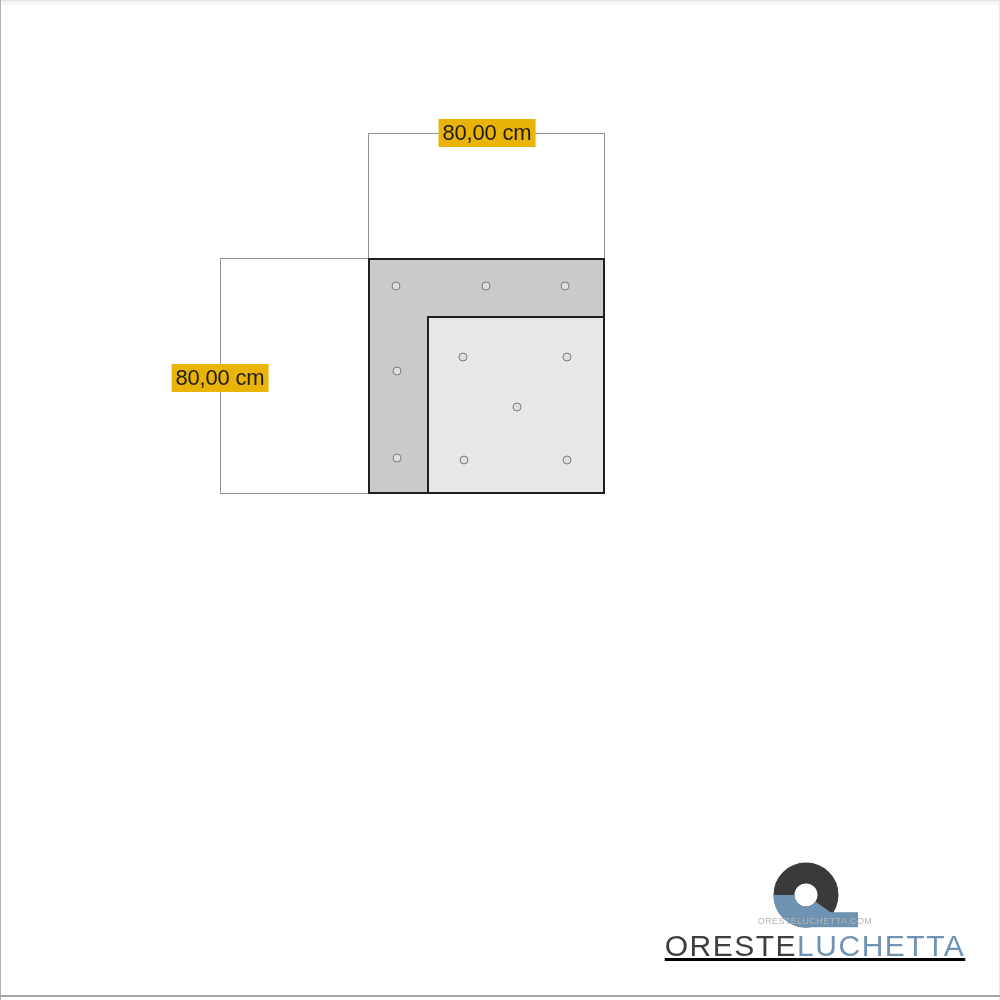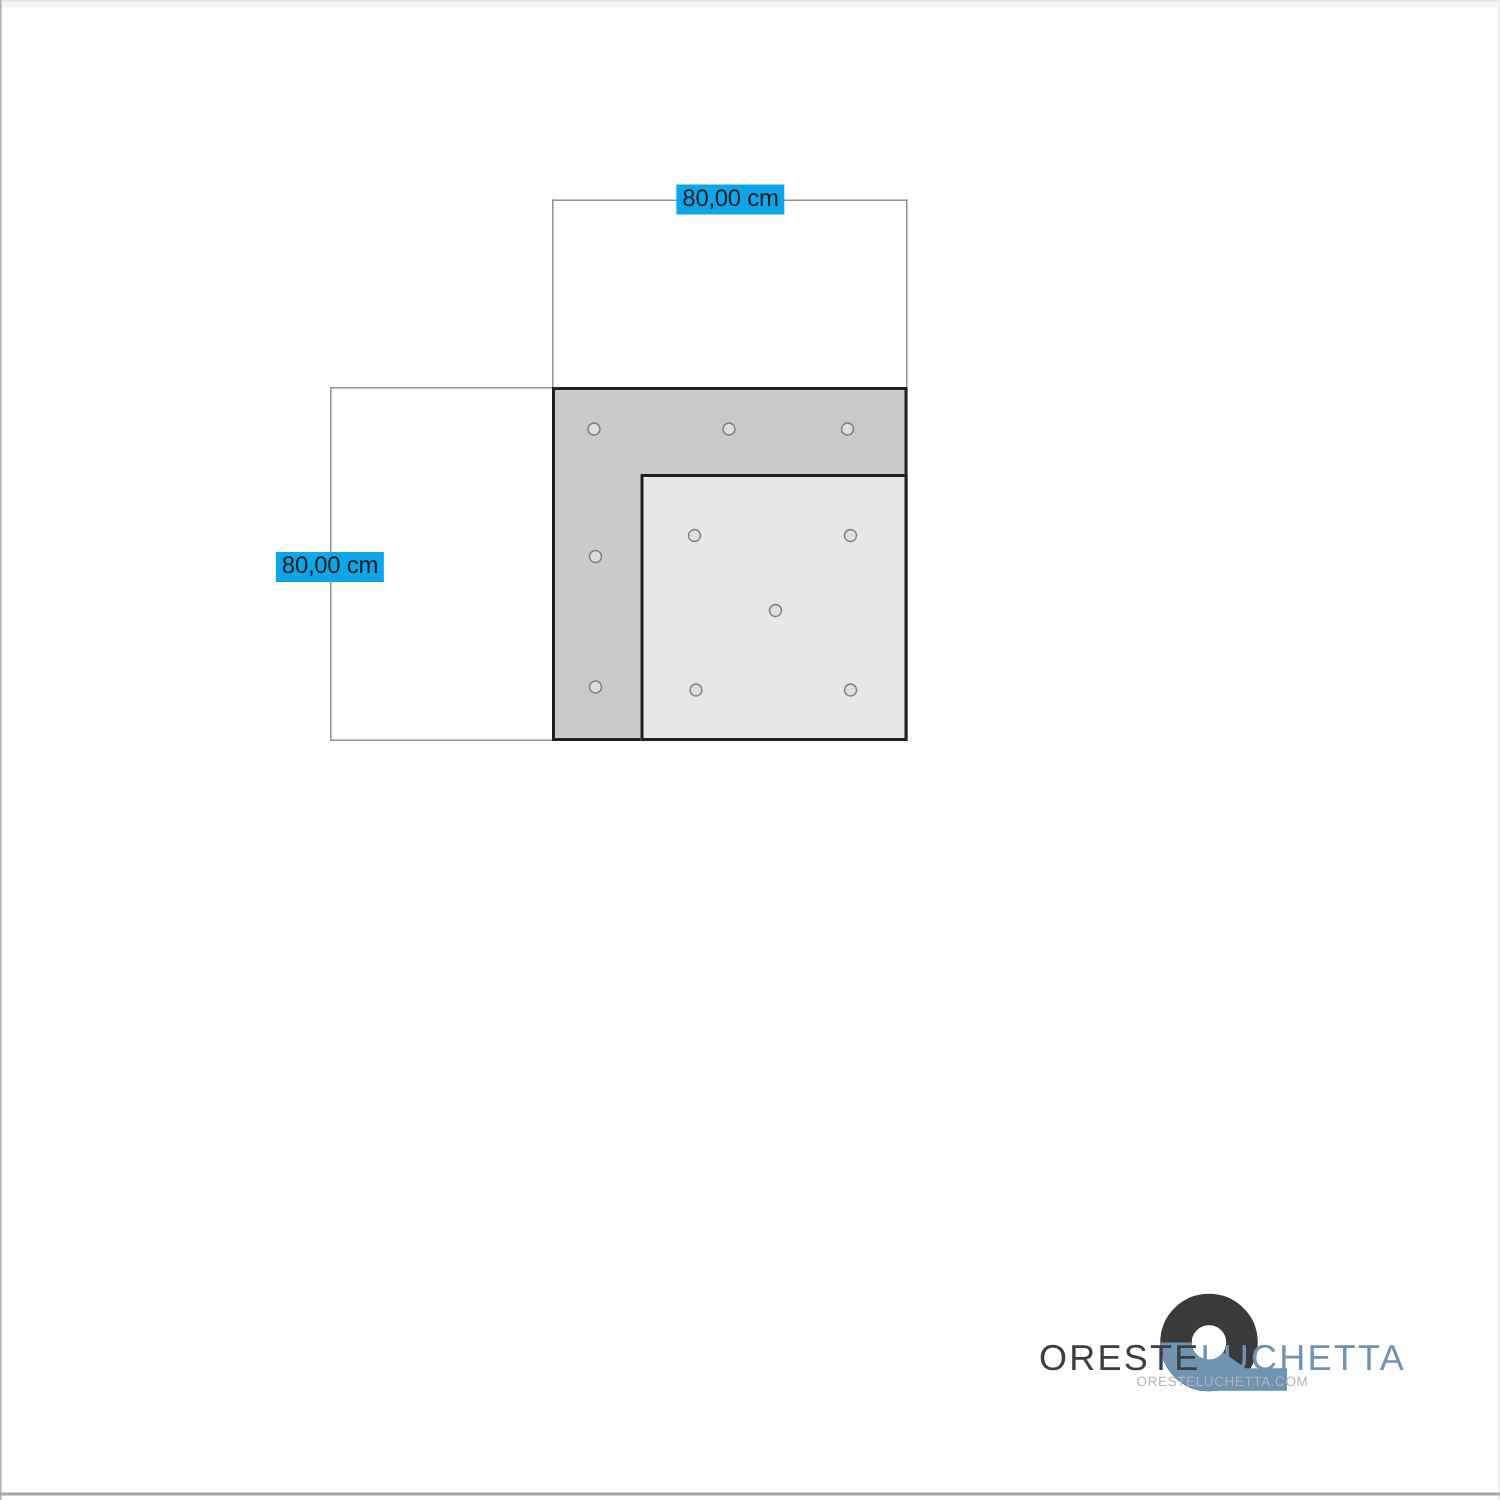--- a/index.html
+++ b/index.html
@@ -17,23 +17,23 @@
   .frame-right  { position:absolute; right:0; top:0; width:1px; height:1000px; background:#eaeaea; }
   .frame-bottom { position:absolute; left:0; top:995px; width:1000px; height:2px; background:#a6a6a6; }
 
   .hline, .vline { position:absolute; background:#929292; }
   .hline { height:1px; }
   .vline { width:1px; }
 
   .dim-label {
     position:absolute;
     transform: translate(-50%, -50%);
-    background:#0ea5e9;
+    background:#eab308;
     padding: 1px 4px;
-    font-size: 16px;
+    font-size: 22px;
     letter-spacing: -0.2px;
     color: #1d1d1d;
     white-space: nowrap;
   }
 
   .panel-outer {
     position:absolute; left:368px; top:258px; width:237px; height:236px;
     box-sizing:border-box;
     background:#cacaca;
     border:2px solid #1f1f1f;
@@ -51,26 +51,27 @@
     border:1.5px solid #7d7d7d;
     border-radius:50%;
     background:#dedede;
     transform: translate(-50%, -50%);
   }
 
   .logo-mark {
     position:absolute; left:765px; top:855px; width:105px; height:85px;
   }
   .logo-wordmark {
-    position:absolute; left:815px; top:891px;
+    position:absolute; left:815px; top:931px;
     transform: translateX(-50%);
-    font-size: 24px;
+    font-size: 30px;
     line-height: 30px;
     letter-spacing: 1.5px;
     white-space: nowrap;
+    text-decoration: underline;
   }
   .logo-wordmark .primary  { color:#3c3e3f; }
   .logo-wordmark .accent   { color:#6f93b3; }
   .logo-site {
     position:absolute; left:815px; top:916px;
     transform: translateX(-50%);
     font-size: 9px;
     line-height: 10px;
     letter-spacing: 0.4px;
     color:#b5b5b5;

